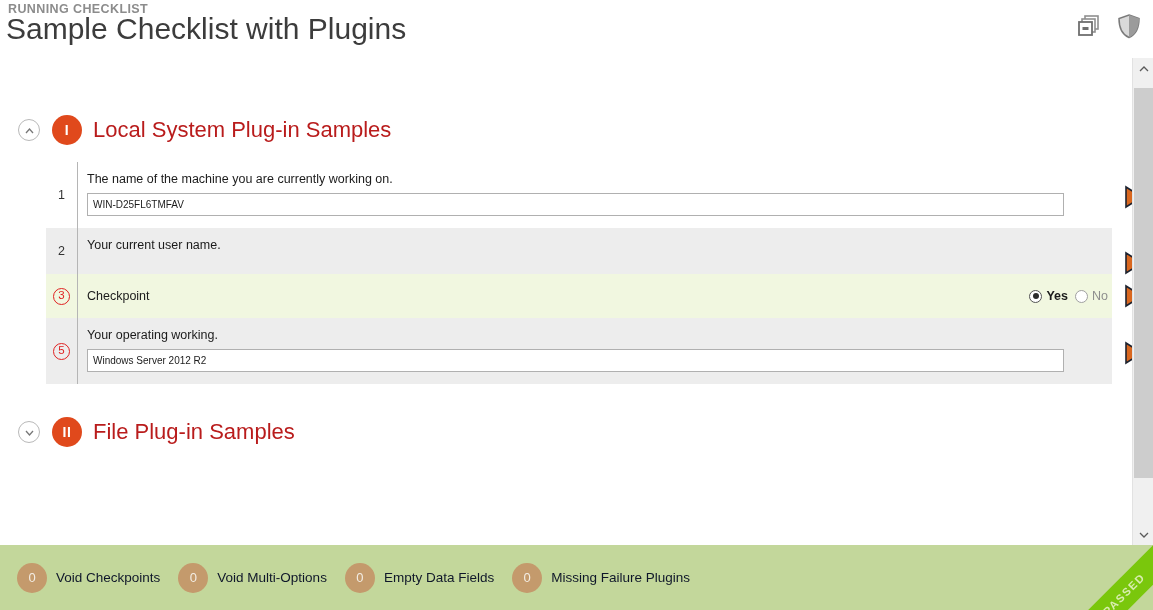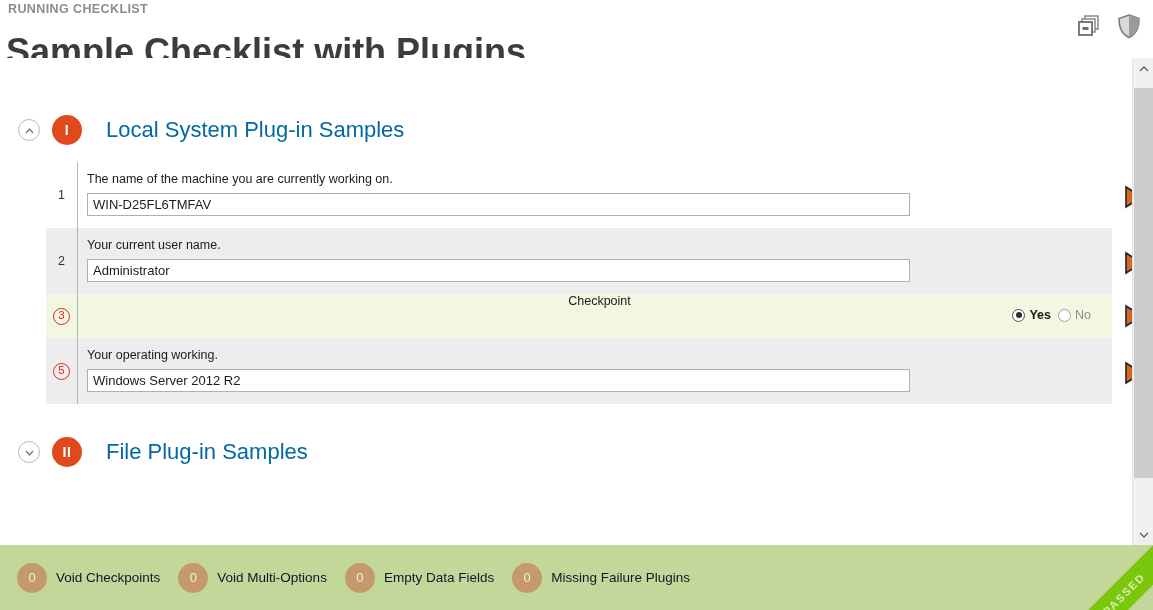--- a/index.html
+++ b/index.html
@@ -29,25 +29,24 @@
     position: absolute;
     left: 8px; top: 2px;
     font-size: 12.5px;
     font-weight: bold;
     letter-spacing: 0.4px;
     color: #8c8c8c;
   }
   .page-title {
     position: absolute;
     left: 6px; top: 12px;
-    font-size: 36px;
-    font-weight: 700;
+    font-size: 30px;
+    font-weight: 400;
     color: #3c3c3c;
     white-space: nowrap;
-    margin-top: 19px;
   }
   .header-icons {
     position: absolute;
     right: 10px; top: 12px;
     display: flex;
     align-items: center;
     gap: 12px;
   }
   .hicon { width: 28px; height: 28px; display: block; cursor: pointer; }
 
@@ -100,24 +99,24 @@
     font-size: 14px;
     font-weight: 600;
     display: flex;
     align-items: center;
     justify-content: center;
     margin-left: 12px;
     flex: none;
     letter-spacing: 0.5px;
   }
   .sec-title {
-    margin-left: 24px;
+    margin-left: 11px;
     font-size: 22px;
     font-weight: 300;
-    color: #0369a1;
+    color: #b91c1c;
     white-space: nowrap;
   }
 
   
   .items { position: relative; }
   .row {
     position: relative;
     display: flex;
     align-items: stretch;
     margin-left: 46px;
@@ -156,49 +155,48 @@
     position: relative;
   }
   .q-label {
     font-size: 12.5px;
     color: #1b1b1b;
     margin-bottom: 6px;
     line-height: 1.2;
   }
   .q-input {
     display: block;
-    width: 823px;
+    width: 977px;
     height: 23px;
     border: 1px solid #b0b0b0;
     background: #ffffff;
     font-family: "Liberation Sans", sans-serif;
-    font-size: 13px;
+    font-size: 10px;
     color: #1b1b1b;
     padding: 0 5px;
     outline: none;
   }
 
   
   .row.checkpoint .row-body {
     padding: 0 0 0 9px;
     display: flex;
     align-items: center;
     min-height: 44px;
-    flex-direction: column;
   }
   .cp-label {
     font-size: 12.5px;
     color: #1b1b1b;
   }
   .cp-options {
     margin-left: auto;
     display: flex;
     align-items: flex-start;
     gap: 7px;
-    padding-right: 21px;
+    padding-right: 4px;
   }
   .opt { display: flex; align-items: center; gap: 4px; cursor: pointer; }
   .radio {
     width: 13px; height: 13px;
     border-radius: 50%;
     border: 1px solid #a0a0a0;
     background: #ffffff;
     display: inline-flex;
     align-items: center;
     justify-content: center;
@@ -355,21 +353,20 @@
                 <path d="M3 2 L19 12 L3 22 Z" fill="#d9671f" stroke="#1d2330" stroke-width="1.6" stroke-linejoin="miter"></path>
               </svg>
             </div>
           </div>
           <div class="row shaded">
             <div class="row-num">
               <span>2</span>
             </div>
             <div class="row-body">
               <div class="q-label">Your current user name.</div>
-              <input class="q-input" type="text" value="Administrator" style="">
             </div>
             <div class="play-btn" style="right: -33px; top: 23px;">
               <svg viewBox="0 0 22 24" xmlns="http://www.w3.org/2000/svg">
                 <path d="M3 2 L19 12 L3 22 Z" fill="#d9671f" stroke="#1d2330" stroke-width="1.6" stroke-linejoin="miter"></path>
               </svg>
             </div>
           </div>
           <div class="row checkpoint">
             <div class="row-num">
               <span class="circled">3</span>

